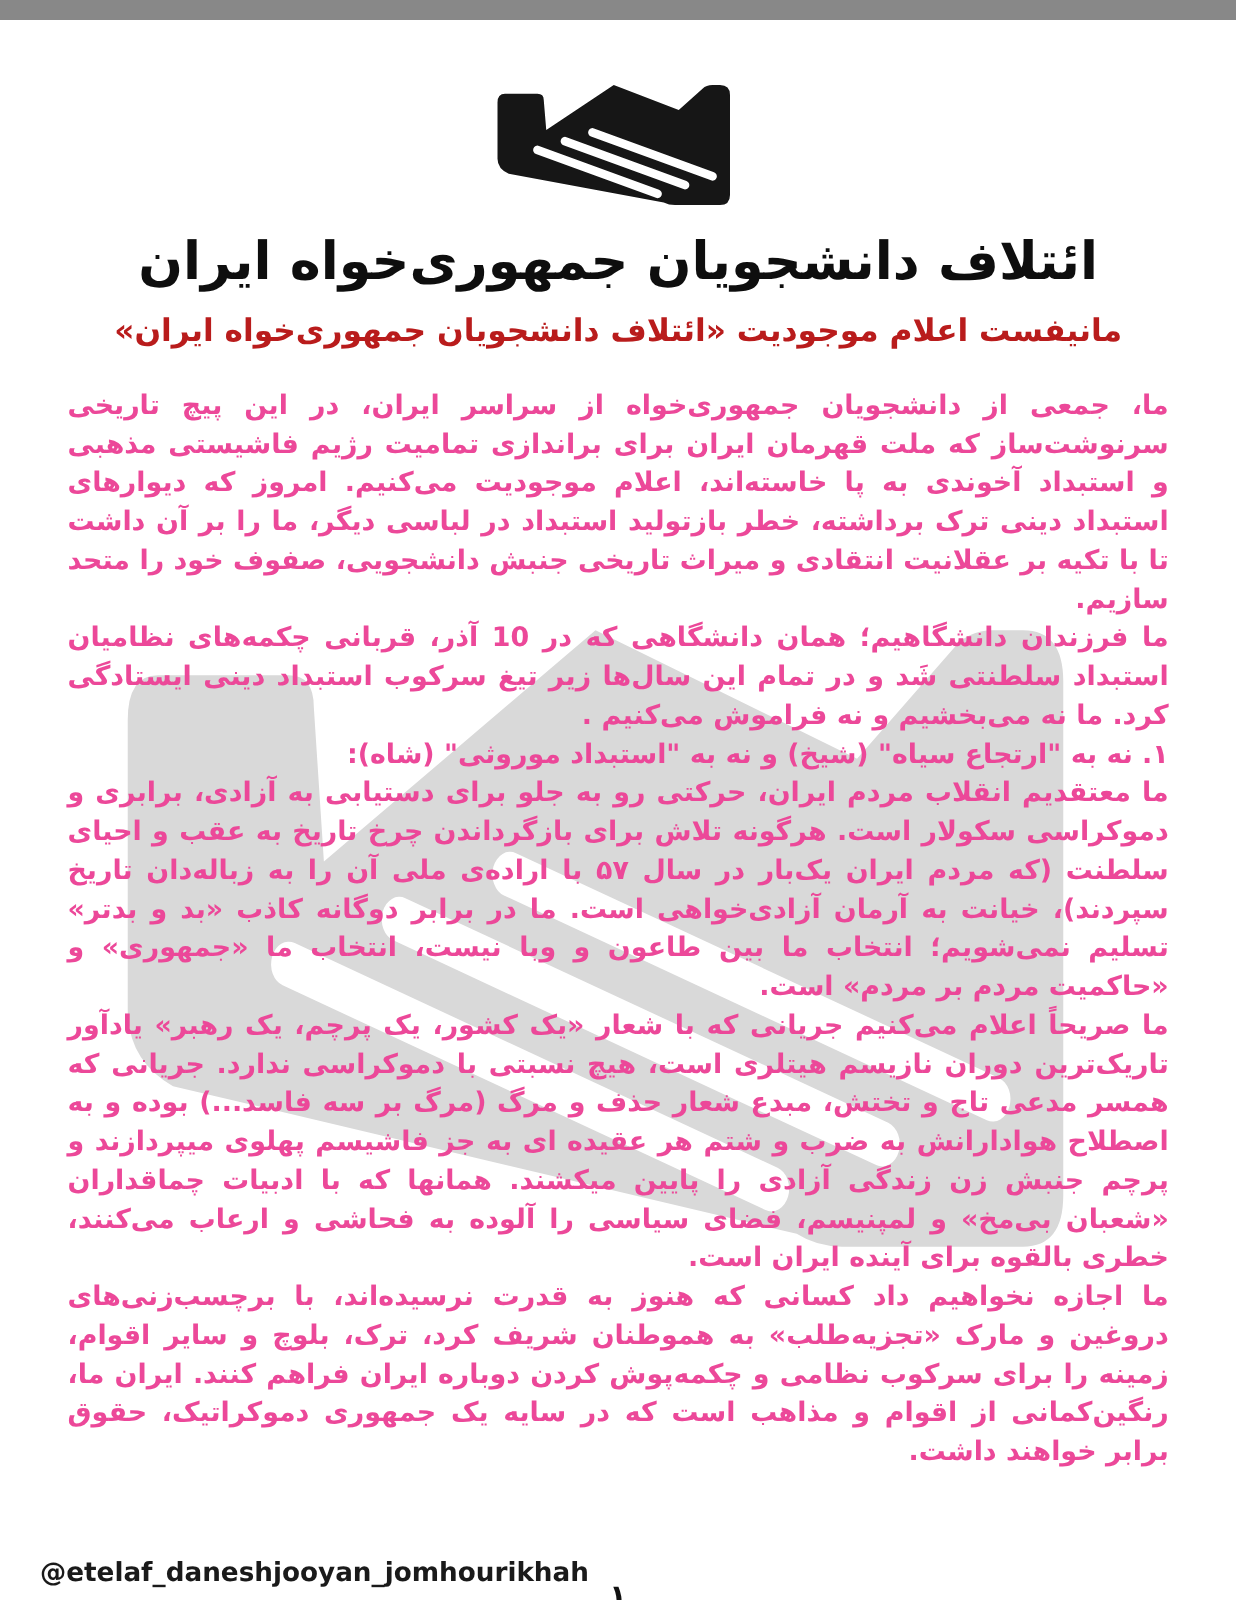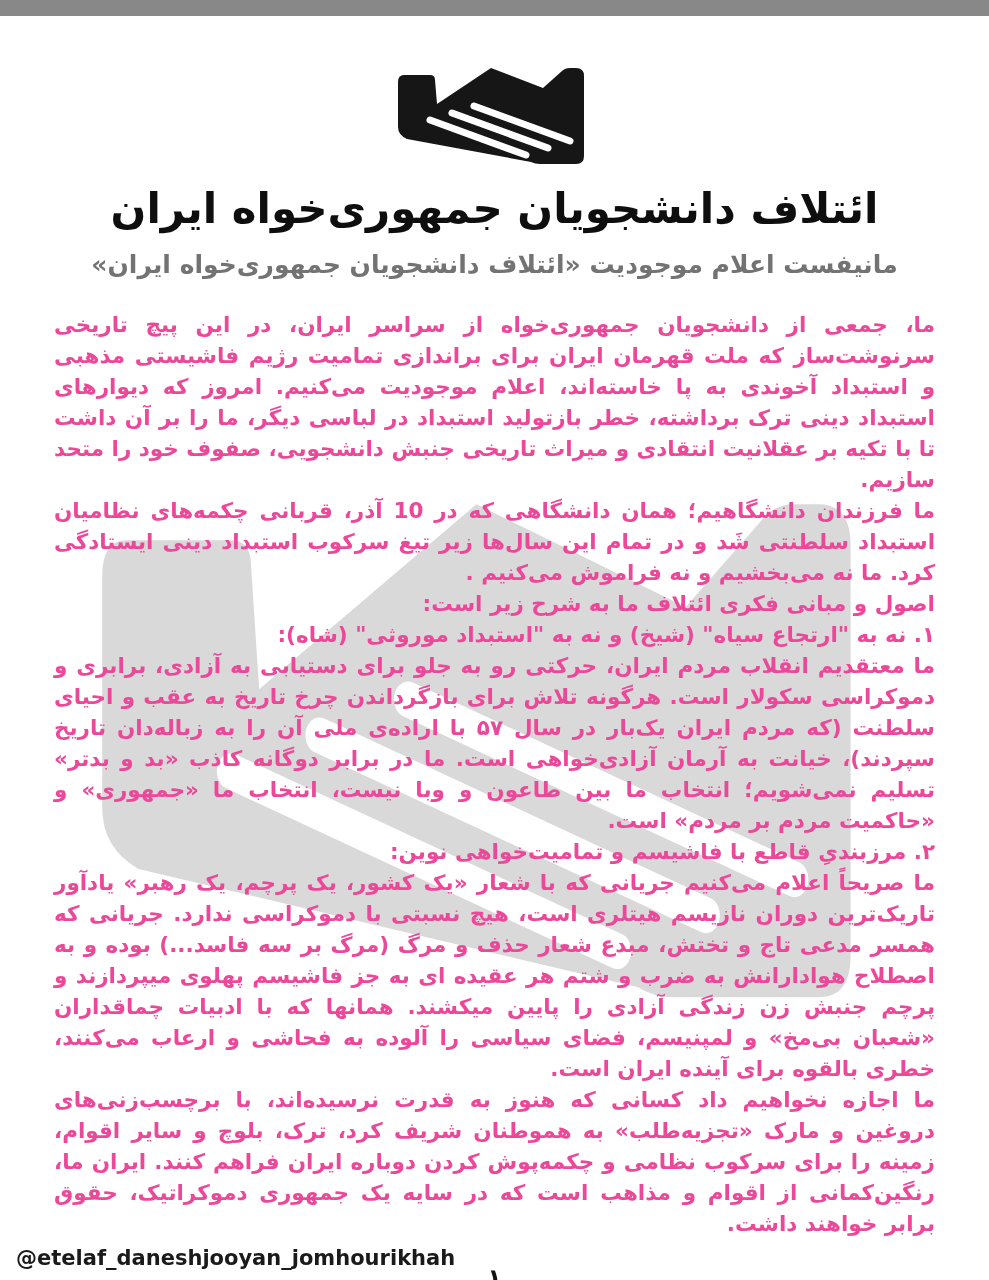--- a/index.html
+++ b/index.html
@@ -29,37 +29,37 @@
     direction:rtl;
     font-size:42px; font-weight:bold;
     line-height:1.2; margin-top:4px;
     letter-spacing:0.5px;
     color:#0e0e0e;
   }
   .subtitle {
     direction:rtl;
     font-size:25px; font-weight:bold;
     margin-top:16px;
-    color:#737373;
+    color:#b91c1c;
   }
 
   .body-text {
     position:relative; z-index:1;
     direction:rtl;
     text-align:justify;
     margin:30px 54px 0 54px;
     font-size:21.5px;
     font-weight:600;
     line-height:31px;
     color:#ec4899;
   }
   .body-text p { margin:0; }
 
   .footer-handle {
-    position:absolute; left:16px; bottom:26px;
+    position:absolute; left:32px; bottom:26px;
     direction:ltr;
     font-size:21px; font-weight:600;
     color:#1a1a1a;
     z-index:1;
   }
   .page-number {
     position:absolute; left:0; right:0; bottom:6px;
     text-align:center;
     font-size:23px; font-weight:600;
     color:#111;
@@ -97,24 +97,22 @@
           <use href="#handshake"></use>
         </svg>
     </div>
     <div class="title">ائتلاف دانشجویان جمهوری‌خواه ایران</div>
     <div class="subtitle">مانیفست اعلام موجودیت «ائتلاف دانشجویان جمهوری‌خواه ایران»</div>
   </div>
 
   <div class="body-text">
     <p>ما، جمعی از دانشجویان جمهوری‌خواه از سراسر ایران، در این پیچ تاریخی سرنوشت‌ساز که ملت قهرمان ایران برای براندازی تمامیت رژیم فاشیستی مذهبی و استبداد آخوندی به پا خاسته‌اند، اعلام موجودیت می‌کنیم. امروز که دیوارهای استبداد دینی ترک برداشته، خطر بازتولید استبداد در لباسی دیگر، ما را بر آن داشت تا با تکیه بر عقلانیت انتقادی و میراث تاریخی جنبش دانشجویی، صفوف خود را متحد سازیم.</p>
     <p>ما فرزندان دانشگاهیم؛ همان دانشگاهی که در 10 آذر، قربانی چکمه‌های نظامیان استبداد سلطنتی شَد و در تمام این سال‌ها زیر تیغ سرکوب استبداد دینی ایستادگی کرد. ما نه می‌بخشیم و نه فراموش می‌کنیم .</p>
-    <p>اصول و مبانی فکری ائتلاف ما به شرح زیر است:</p>
     <p>۱. نه به "ارتجاع سیاه" (شیخ) و نه به "استبداد موروثی" (شاه):</p>
     <p>ما معتقدیم انقلاب مردم ایران، حرکتی رو به جلو برای دستیابی به آزادی، برابری و دموکراسی سکولار است. هرگونه تلاش برای بازگرداندن چرخ تاریخ به عقب و احیای سلطنت (که مردم ایران یک‌بار در سال ۵۷ با اراده‌ی ملی آن را به زباله‌دان تاریخ سپردند)، خیانت به آرمان آزادی‌خواهی است. ما در برابر دوگانه کاذب «بد و بدتر» تسلیم نمی‌شویم؛ انتخاب ما بین طاعون و وبا نیست، انتخاب ما «جمهوری» و «حاکمیت مردم بر مردم» است.</p>
-    <p>۲. مرزبندیِ قاطع با فاشیسم و تمامیت‌خواهی نوین:</p>
     <p>ما صریحاً اعلام می‌کنیم جریانی که با شعار «یک کشور، یک پرچم، یک رهبر» یادآور تاریک‌ترین دوران نازیسم هیتلری است، هیچ نسبتی با دموکراسی ندارد. جریانی که همسر مدعی تاج و تختش، مبدع شعار حذف و مرگ (مرگ بر سه فاسد...) بوده و به اصطلاح هوادارانش به ضرب و شتم هر عقیده ای به جز فاشیسم پهلوی میپردازند و پرچم جنبش زن زندگی آزادی را پایین میکشند.  همانها که با ادبیات چماقداران «شعبان بی‌مخ» و لمپنیسم، فضای سیاسی را آلوده به فحاشی و ارعاب می‌کنند، خطری بالقوه برای آینده ایران است.</p>
     <p>ما اجازه نخواهیم داد کسانی که هنوز به قدرت نرسیده‌اند، با برچسب‌زنی‌های دروغین و مارک «تجزیه‌طلب» به هموطنان شریف کرد، ترک، بلوچ و سایر اقوام، زمینه را برای سرکوب نظامی و چکمه‌پوش کردن دوباره ایران فراهم کنند. ایران ما، رنگین‌کمانی از اقوام و مذاهب است که در سایه یک جمهوری دموکراتیک، حقوق برابر خواهند داشت.</p>
   </div>
 
   <div class="footer-handle">@etelaf_daneshjooyan_jomhourikhah</div>
 
   <div class="page-number">۱</div>
 
 </div>
 

